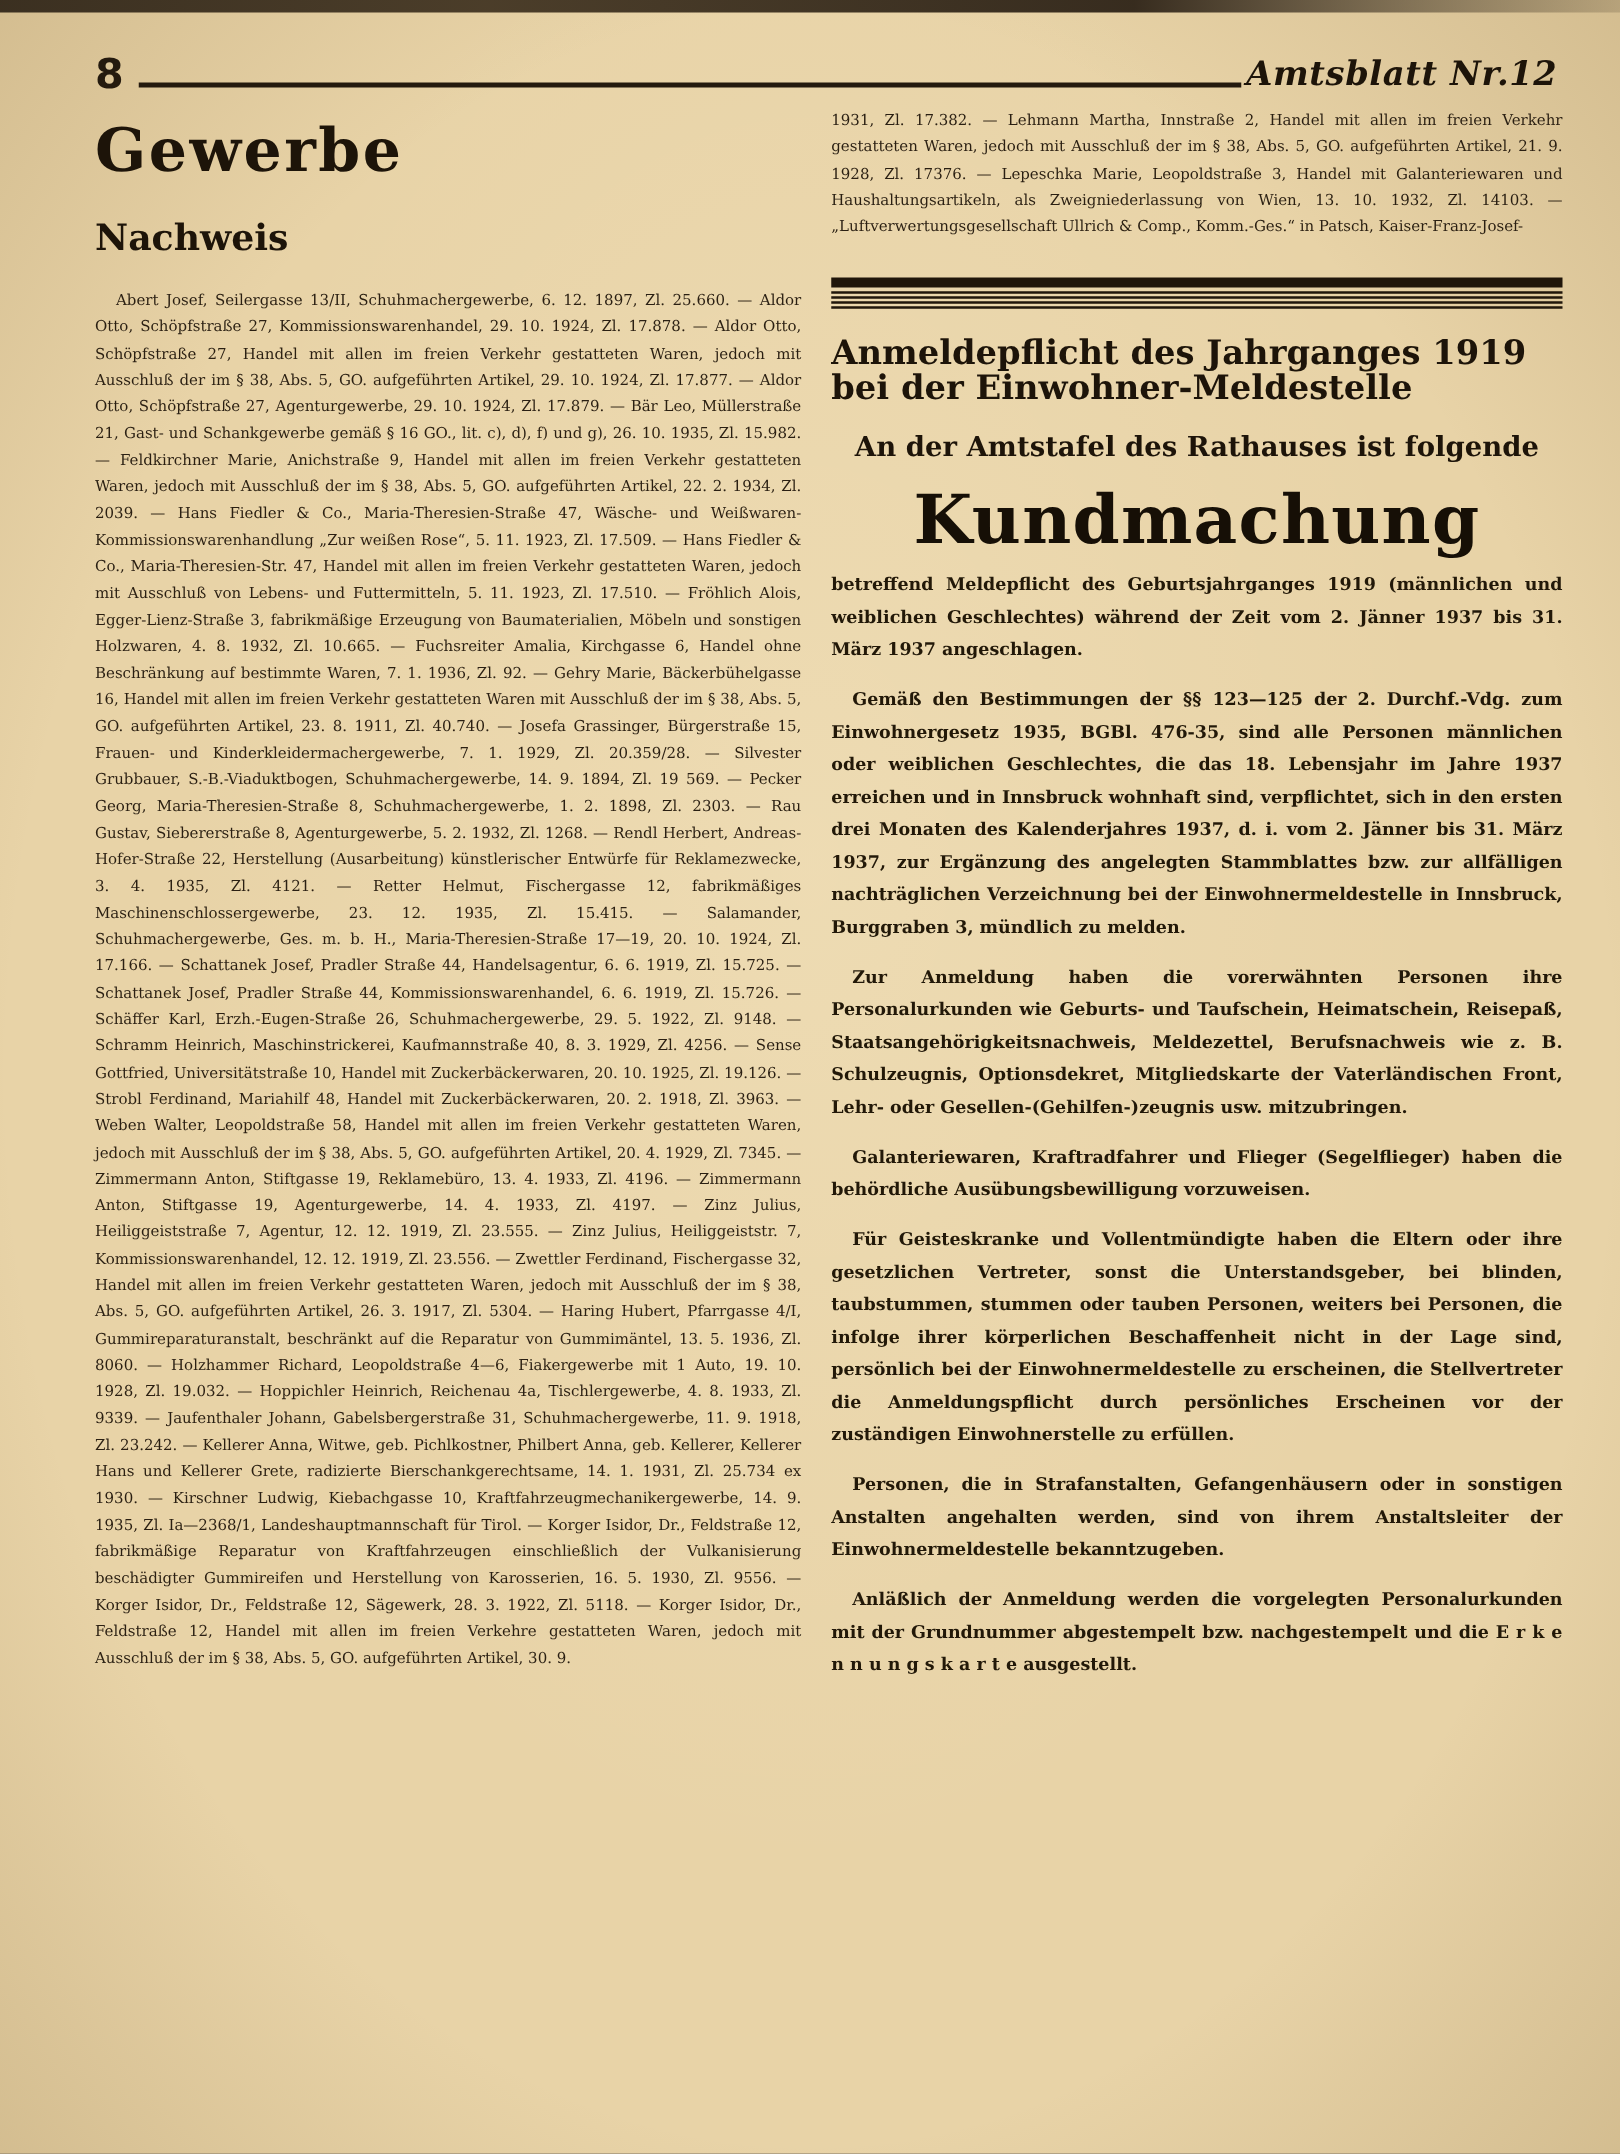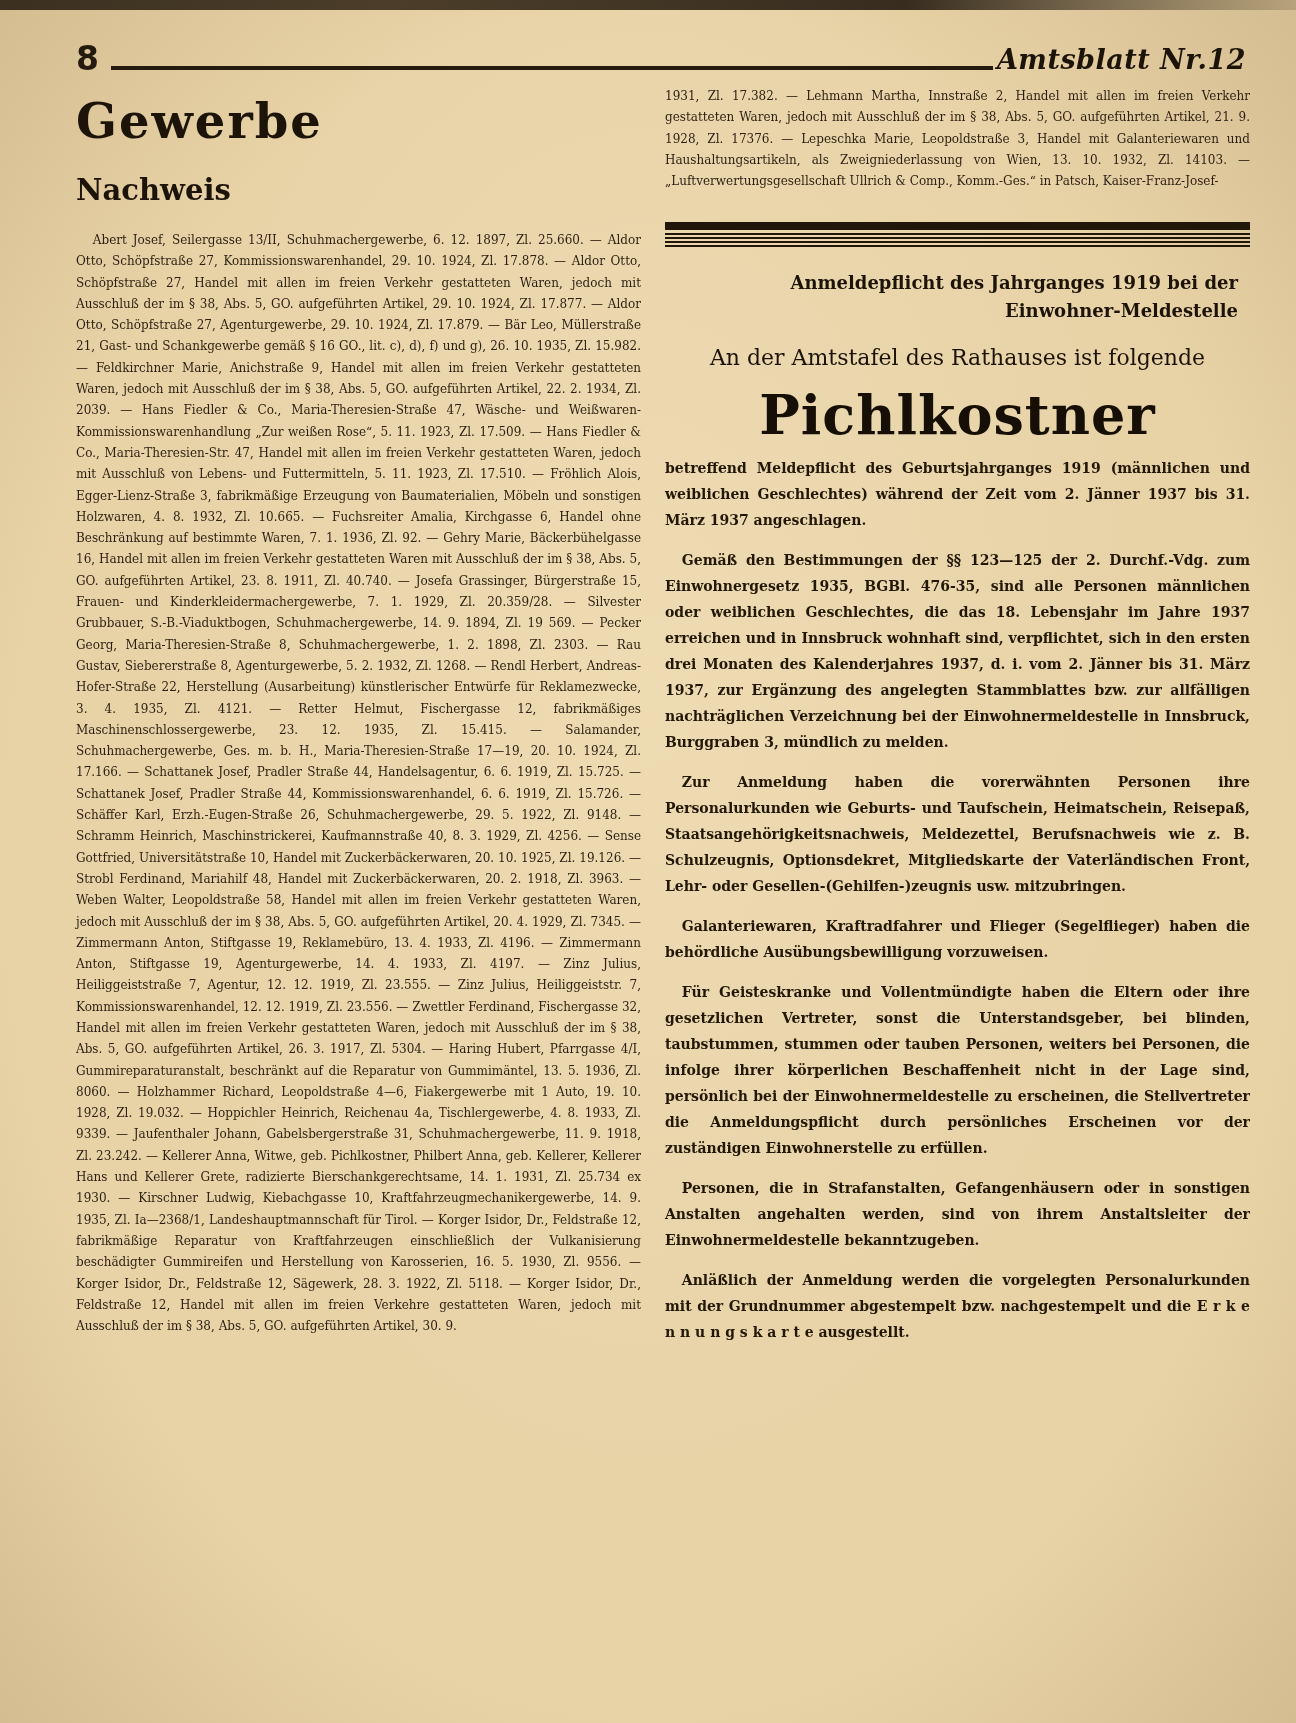--- a/index.html
+++ b/index.html
@@ -76,27 +76,27 @@
   .divider-top{
     height:25px;margin:30px 0 22px 0;
     background:
       linear-gradient(#20160a,#20160a) 0 0/100% 8px no-repeat,
       linear-gradient(#20160a,#20160a) 0 11px/100% 2px no-repeat,
       linear-gradient(#20160a,#20160a) 0 15px/100% 2px no-repeat,
       linear-gradient(#20160a,#20160a) 0 19px/100% 2px no-repeat,
       linear-gradient(#20160a,#20160a) 0 23px/100% 2px no-repeat;
   }
   .notice-title{
-    margin:12px;
-    font-size:18px;font-weight:bold;line-height:28px;
-    text-align:right;color:#1d1409;
+    margin:0;
+    font-size:27px;font-weight:bold;line-height:28px;
+    text-align:left;color:#1d1409;
   }
   .notice-intro{
     margin:20px 0 0 0;
-    font-size:22px;font-weight:normal;line-height:26px;
+    font-size:22px;font-weight:bold;line-height:26px;
     text-align:center;color:#1d1409;
   }
   .proclamation-title{
     margin:14px 0 10px 0;
     font-size:54px;font-weight:bold;letter-spacing:1px;
     line-height:60px;text-align:center;color:#160f06;
   }
   .bold-par{
     margin:14px 0 0 0;
     font-size:14px;font-weight:bold;line-height:26px;
@@ -127,21 +127,21 @@
       <p class="body-small indent-first" lang="de">Abert Josef, Seilergasse 13/II, Schuhmachergewerbe, 6. 12. 1897, Zl. 25.660. — Aldor Otto, Schöpfstraße 27, Kommissionswarenhandel, 29. 10. 1924, Zl. 17.878. — Aldor Otto, Schöpfstraße 27, Handel mit allen im freien Verkehr gestatteten Waren, jedoch mit Ausschluß der im § 38, Abs. 5, GO. aufgeführten Artikel, 29. 10. 1924, Zl. 17.877. — Aldor Otto, Schöpfstraße 27, Agenturgewerbe, 29. 10. 1924, Zl. 17.879. — Bär Leo, Müllerstraße 21, Gast- und Schankgewerbe gemäß § 16 GO., lit. c), d), f) und g), 26. 10. 1935, Zl. 15.982. — Feldkirchner Marie, Anichstraße 9, Handel mit allen im freien Verkehr gestatteten Waren, jedoch mit Ausschluß der im § 38, Abs. 5, GO. aufgeführten Artikel, 22. 2. 1934, Zl. 2039. — Hans Fiedler &amp; Co., Maria-Theresien-Straße 47, Wäsche- und Weißwaren-Kommissionswarenhandlung „Zur weißen Rose“, 5. 11. 1923, Zl. 17.509. — Hans Fiedler &amp; Co., Maria-Theresien-Str. 47, Handel mit allen im freien Verkehr gestatteten Waren, jedoch mit Ausschluß von Lebens- und Futtermitteln, 5. 11. 1923, Zl. 17.510. — Fröhlich Alois, Egger-Lienz-Straße 3, fabrikmäßige Erzeugung von Baumaterialien, Möbeln und sonstigen Holzwaren, 4. 8. 1932, Zl. 10.665. — Fuchsreiter Amalia, Kirchgasse 6, Handel ohne Beschränkung auf bestimmte Waren, 7. 1. 1936, Zl. 92. — Gehry Marie, Bäckerbühelgasse 16, Handel mit allen im freien Verkehr gestatteten Waren mit Ausschluß der im § 38, Abs. 5, GO. aufgeführten Artikel, 23. 8. 1911, Zl. 40.740. — Josefa Grassinger, Bürgerstraße 15, Frauen- und Kinderkleidermachergewerbe, 7. 1. 1929, Zl. 20.359/28. — Silvester Grubbauer, S.-B.-Viaduktbogen, Schuhmachergewerbe, 14. 9. 1894, Zl. 19 569. — Pecker Georg, Maria-Theresien-Straße 8, Schuhmachergewerbe, 1. 2. 1898, Zl. 2303. — Rau Gustav, Siebererstraße 8, Agenturgewerbe, 5. 2. 1932, Zl. 1268. — Rendl Herbert, Andreas-Hofer-Straße 22, Herstellung (Ausarbeitung) künstlerischer Entwürfe für Reklamezwecke, 3. 4. 1935, Zl. 4121. — Retter Helmut, Fischergasse 12, fabrikmäßiges Maschinenschlossergewerbe, 23. 12. 1935, Zl. 15.415. — Salamander, Schuhmachergewerbe, Ges. m. b. H., Maria-Theresien-Straße 17—19, 20. 10. 1924, Zl. 17.166. — Schattanek Josef, Pradler Straße 44, Handelsagentur, 6. 6. 1919, Zl. 15.725. — Schattanek Josef, Pradler Straße 44, Kommissionswarenhandel, 6. 6. 1919, Zl. 15.726. — Schäffer Karl, Erzh.-Eugen-Straße 26, Schuhmachergewerbe, 29. 5. 1922, Zl. 9148. — Schramm Heinrich, Maschinstrickerei, Kaufmannstraße 40, 8. 3. 1929, Zl. 4256. — Sense Gottfried, Universitätstraße 10, Handel mit Zuckerbäckerwaren, 20. 10. 1925, Zl. 19.126. — Strobl Ferdinand, Mariahilf 48, Handel mit Zuckerbäckerwaren, 20. 2. 1918, Zl. 3963. — Weben Walter, Leopoldstraße 58, Handel mit allen im freien Verkehr gestatteten Waren, jedoch mit Ausschluß der im § 38, Abs. 5, GO. aufgeführten Artikel, 20. 4. 1929, Zl. 7345. — Zimmermann Anton, Stiftgasse 19, Reklamebüro, 13. 4. 1933, Zl. 4196. — Zimmermann Anton, Stiftgasse 19, Agenturgewerbe, 14. 4. 1933, Zl. 4197. — Zinz Julius, Heiliggeiststraße 7, Agentur, 12. 12. 1919, Zl. 23.555. — Zinz Julius, Heiliggeiststr. 7, Kommissionswarenhandel, 12. 12. 1919, Zl. 23.556. — Zwettler Ferdinand, Fischergasse 32, Handel mit allen im freien Verkehr gestatteten Waren, jedoch mit Ausschluß der im § 38, Abs. 5, GO. aufgeführten Artikel, 26. 3. 1917, Zl. 5304. — Haring Hubert, Pfarrgasse 4/I, Gummireparaturanstalt, beschränkt auf die Reparatur von Gummimäntel, 13. 5. 1936, Zl. 8060. — Holzhammer Richard, Leopoldstraße 4—6, Fiakergewerbe mit 1 Auto, 19. 10. 1928, Zl. 19.032. — Hoppichler Heinrich, Reichenau 4a, Tischlergewerbe, 4. 8. 1933, Zl. 9339. — Jaufenthaler Johann, Gabelsbergerstraße 31, Schuhmachergewerbe, 11. 9. 1918, Zl. 23.242. — Kellerer Anna, Witwe, geb. Pichlkostner, Philbert Anna, geb. Kellerer, Kellerer Hans und Kellerer Grete, radizierte Bierschankgerechtsame, 14. 1. 1931, Zl. 25.734 ex 1930. — Kirschner Ludwig, Kiebachgasse 10, Kraftfahrzeugmechanikergewerbe, 14. 9. 1935, Zl. Ia—2368/1, Landeshauptmannschaft für Tirol. — Korger Isidor, Dr., Feldstraße 12, fabrikmäßige Reparatur von Kraftfahrzeugen einschließlich der Vulkanisierung beschädigter Gummireifen und Herstellung von Karosserien, 16. 5. 1930, Zl. 9556. — Korger Isidor, Dr., Feldstraße 12, Sägewerk, 28. 3. 1922, Zl. 5118. — Korger Isidor, Dr., Feldstraße 12, Handel mit allen im freien Verkehre gestatteten Waren, jedoch mit Ausschluß der im § 38, Abs. 5, GO. aufgeführten Artikel, 30. 9.</p>
     </section>
 
     <section class="col-right">
       <p class="body-small continuation" lang="de">1931, Zl. 17.382. — Lehmann Martha, Innstraße 2, Handel mit allen im freien Verkehr gestatteten Waren, jedoch mit Ausschluß der im § 38, Abs. 5, GO. aufgeführten Artikel, 21. 9. 1928, Zl. 17376. — Lepeschka Marie, Leopoldstraße 3, Handel mit Galanteriewaren und Haushaltungsartikeln, als Zweigniederlassung von Wien, 13. 10. 1932, Zl. 14103. — „Luftverwertungsgesellschaft Ullrich &amp; Comp., Komm.-Ges.“ in Patsch, Kaiser-Franz-Josef-</p>
 
       <div class="divider divider-top"></div>
 
       <h3 class="notice-title">Anmeldepflicht des Jahrganges 1919 bei der Einwohner-Meldestelle</h3>
       <p class="notice-intro">An der Amtstafel des Rathauses ist folgende</p>
-      <h1 class="proclamation-title">Pichlkostner</h1>
+      <h1 class="proclamation-title">Kundmachung</h1>
 
       <p class="bold-par no-top" lang="de">betreffend Meldepflicht des Geburtsjahrganges 1919 (männlichen und weiblichen Geschlechtes) während der Zeit vom 2. Jänner 1937 bis 31. März 1937 angeschlagen.</p>
       <p class="bold-par indent" lang="de">Gemäß den Bestimmungen der §§ 123—125 der 2. Durchf.-Vdg. zum Einwohnergesetz 1935, BGBl. 476-35, sind alle Personen männlichen oder weiblichen Geschlechtes, die das 18. Lebensjahr im Jahre 1937 erreichen und in Innsbruck wohnhaft sind, verpflichtet, sich in den ersten drei Monaten des Kalenderjahres 1937, d. i. vom 2. Jänner bis 31. März 1937, zur Ergänzung des angelegten Stammblattes bzw. zur allfälligen nachträglichen Verzeichnung bei der Einwohnermeldestelle in Innsbruck, Burggraben 3, mündlich zu melden.</p>
       <p class="bold-par indent" lang="de">Zur Anmeldung haben die vorerwähnten Personen ihre Personalurkunden wie Geburts- und Taufschein, Heimatschein, Reisepaß, Staatsangehörigkeitsnachweis, Meldezettel, Berufsnachweis wie z. B. Schulzeugnis, Optionsdekret, Mitgliedskarte der Vaterländischen Front, Lehr- oder Gesellen-(Gehilfen-)zeugnis usw. mitzubringen.</p>
       <p class="bold-par indent" lang="de">Galanteriewaren, Kraftradfahrer und Flieger (Segelflieger) haben die behördliche Ausübungsbewilligung vorzuweisen.</p>
       <p class="bold-par indent" lang="de">Für Geisteskranke und Vollentmündigte haben die Eltern oder ihre gesetzlichen Vertreter, sonst die Unterstandsgeber, bei blinden, taubstummen, stummen oder tauben Personen, weiters bei Personen, die infolge ihrer körperlichen Beschaffenheit nicht in der Lage sind, persönlich bei der Einwohnermeldestelle zu erscheinen, die Stellvertreter die Anmeldungspflicht durch persönliches Erscheinen vor der zuständigen Einwohnerstelle zu erfüllen.</p>
       <p class="bold-par indent" lang="de">Personen, die in Strafanstalten, Gefangenhäusern oder in sonstigen Anstalten angehalten werden, sind von ihrem Anstaltsleiter der Einwohnermeldestelle bekanntzugeben.</p>
       <p class="bold-par indent" lang="de">Anläßlich der Anmeldung werden die vorgelegten Personalurkunden mit der Grundnummer abgestempelt bzw. nachgestempelt und die E r k e n n u n g s k a r t e ausgestellt.</p>
 
     </section>

